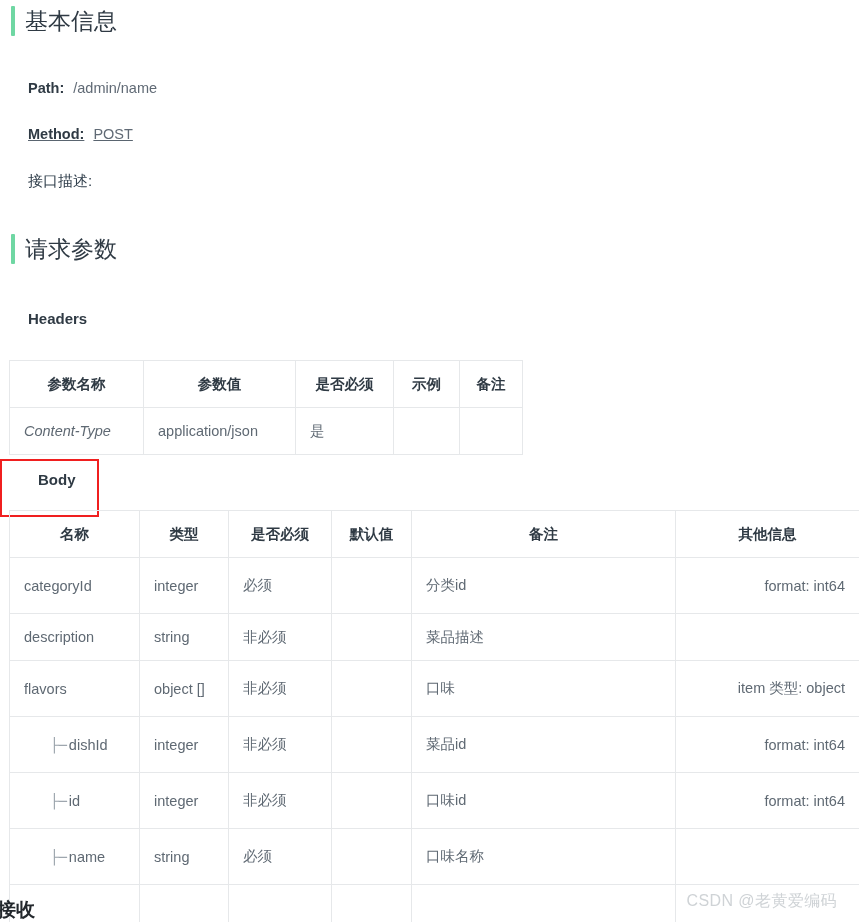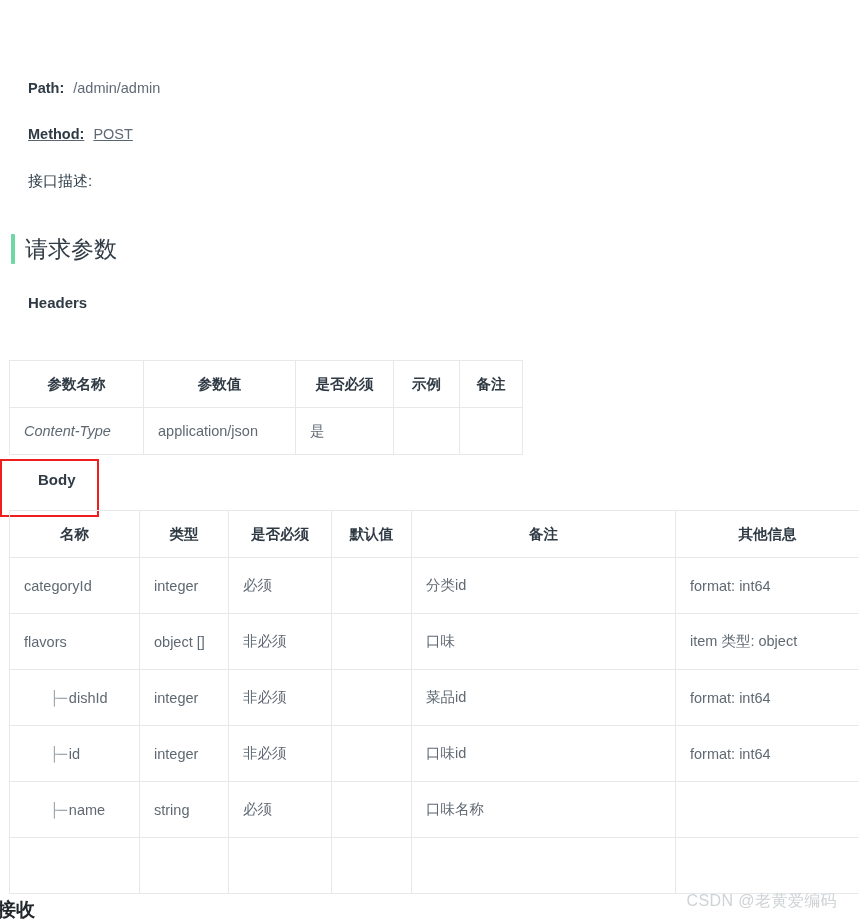--- a/index.html
+++ b/index.html
@@ -109,21 +109,21 @@
   #headers-table td.cell-req    { text-align: left; }
 
   
   #body-table { position: absolute; left: 9px; top: 510px; width: 850px; }
   #body-table th.c-remark, #body-table th.c-extra { text-align: center; }
   #body-table td.c-name   { text-align: left; }
   #body-table td.c-type   { text-align: left; }
   #body-table td.c-req    { text-align: left; }
   #body-table td.c-def    { text-align: left; }
   #body-table td.c-remark { text-align: left; }
-  #body-table td.c-extra  { text-align: left; }
+  #body-table td.c-extra  { text-align: right; }
   #body-table td.tall     { height: 55px; }
 
   .tree {
     display: inline-block;
     color: #9aa3ab;
     margin-left: 26px;
     margin-right: 2px;
     font-family: "DejaVu Sans Mono", "Liberation Mono", monospace;
     font-size: 14px;
   }
@@ -165,31 +165,35 @@
     white-space: nowrap;
     user-select: none;
   }
 
   
   #basic-head  { position: absolute; left: 9px; top: 4px; }
   #path-line   { position: absolute; left: 9px; top: 78px; }
   #method-line { position: absolute; left: 9px; top: 124px; text-decoration: underline; }
   #desc-line   { position: absolute; left: 9px; top: 170px; }
   #req-head    { position: absolute; left: 9px; top: 232px; text-align: center; }
-  #headers-sub { position: absolute; left: 9px; top: 293px; }
+  #headers-sub { position: absolute; left: 9px; top: 309px; }
   #body-sub    { position: absolute; left: 19px; top: 470px; }
 </style>
 </head>
 <body>
 
 <div class="page">
 
+  <div class="section-head" id="basic-head">
+    <span class="accent"></span>
+    <span>基本信息</span>
+  </div>
 
   <div class="meta-line" id="path-line">
-    <span class="k">Path:</span><span class="v">/admin/admin</span>
+    <span class="k">Path:</span><span class="v">/admin/name</span>
   </div>
 
   <div class="meta-line" id="method-line">
     <span class="k">Method:</span><span class="v">POST</span>
   </div>
 
   <div class="desc-line" id="desc-line">接口描述:</div>
 
   <div class="section-head" id="req-head">
     <span class="accent"></span>
@@ -253,20 +257,28 @@
 
       <tr>
         <td class="c-name tall"><span>categoryId</span></td>
         <td class="c-type tall">integer</td>
         <td class="c-req tall">必须</td>
         <td class="c-def tall"></td>
         <td class="c-remark tall">分类id</td>
         <td class="c-extra tall">format: int64</td>
       </tr>
 
+      <tr>
+        <td class="c-name"><span>description</span></td>
+        <td class="c-type">string</td>
+        <td class="c-req">非必须</td>
+        <td class="c-def"></td>
+        <td class="c-remark">菜品描述</td>
+        <td class="c-extra"></td>
+      </tr>
 
       <tr>
         <td class="c-name tall"><span>flavors</span></td>
         <td class="c-type tall">object []</td>
         <td class="c-req tall">非必须</td>
         <td class="c-def tall"></td>
         <td class="c-remark tall">口味</td>
         <td class="c-extra tall">item 类型: object</td>
       </tr>
 

